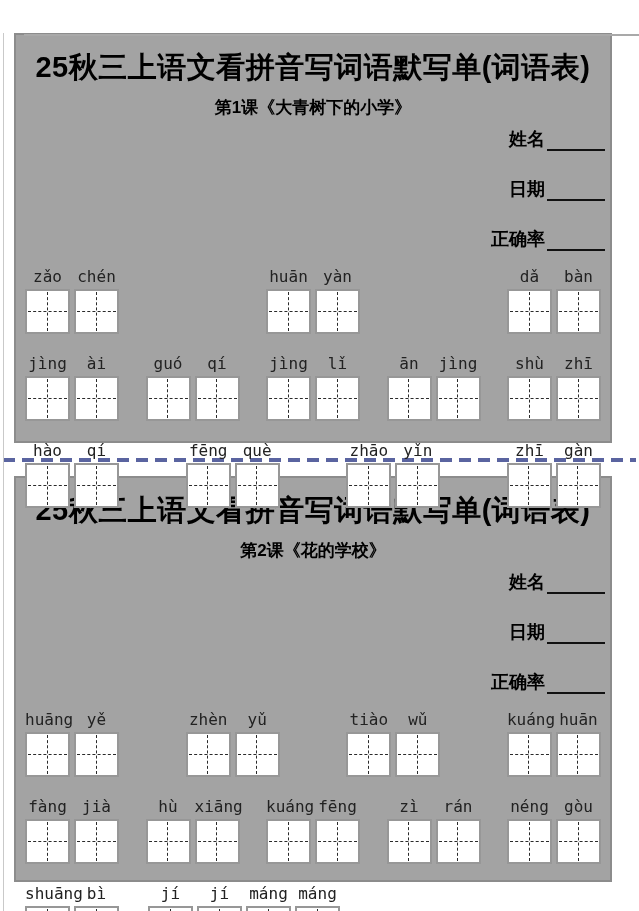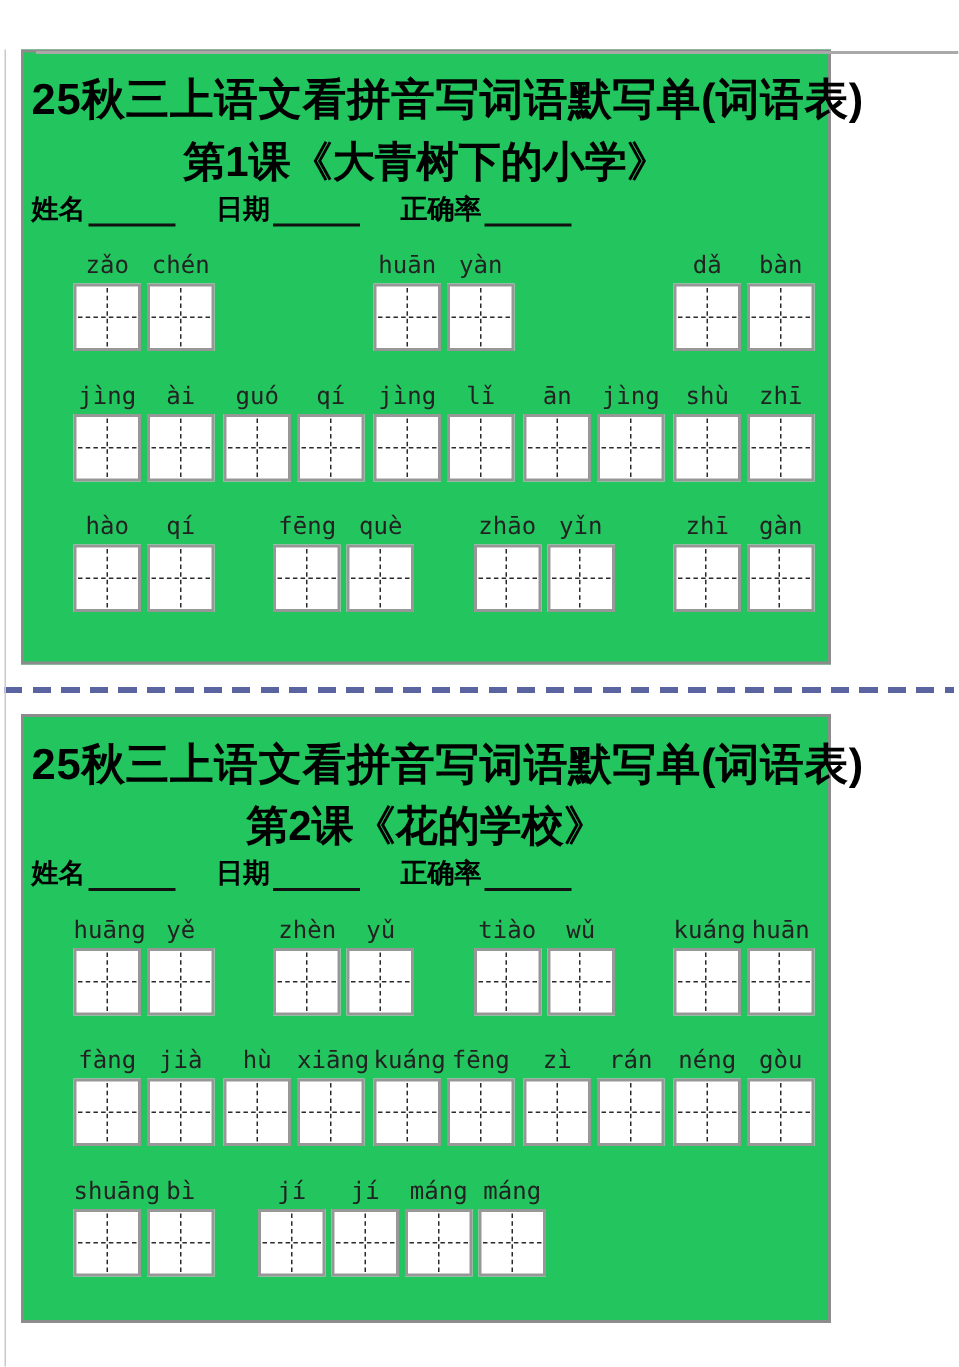--- a/index.html
+++ b/index.html
@@ -19,64 +19,66 @@
     position: absolute; top: 1px; left: 24px; right: 0;
     border-top: 2px solid #a9a9a9;
   }
   .left-edge-line {
     position: absolute; left: 3px; top: 0; bottom: 0;
     border-left: 1px solid #c9c9c9;
   }
 
   
   .sheet {
-    width: 540px;
+    width: 598px;
     margin-left: 14px;
     border: 2px solid #8c8c8c;
-    background: #22c55e;
+    background: #a3a3a3;
     padding: 14px 5px 0 5px;
   }
   .sheet-1 { margin-top: 33px; height: 410px; }
   .sheet-2 { height: 406px; }
 
   .sheet-title {
     margin: 0;
     text-align: center;
     font-size: 29px;
     line-height: 37px;
     font-weight: 800;
     letter-spacing: 0.5px;
     white-space: nowrap;
   }
   .lesson-subtitle {
     margin: 10px 0 0 0;
     text-align: center;
-    font-size: 28px;
+    font-size: 17px;
     line-height: 23px;
     font-weight: 700;
   }
   .meta-line {
     margin-top: 9px;
     display: flex;
+    justify-content: center;
     align-items: flex-end;
     gap: 27px;
     font-size: 18px;
     line-height: 23px;
     font-weight: 700;
+    flex-direction: column;
   }
   .meta-item { display: inline-flex; align-items: flex-end; }
   .blank {
     display: inline-block;
     width: 58px; height: 20px;
     border-bottom: 2px solid #111;
     margin-left: 2px;
   }
 
   
-  .rows { margin-top: 16px; padding: 0 4px; margin-left: 24px; }
+  .rows { margin-top: 16px; padding: 0 4px; }
   .pw-row { display: flex; justify-content: space-between; }
   .pw-row.left { justify-content: flex-start; gap: 29px; }
   .pw-row + .pw-row { margin-top: 20px; }
 
   .word-group { display: flex; flex-direction: column; }
   .pinyin-row { display: flex; gap: 4px; height: 20px; align-items: flex-end; }
   .syl {
     width: 45px;
     text-align: center;
     font-family: "DejaVu Sans Mono", monospace;

